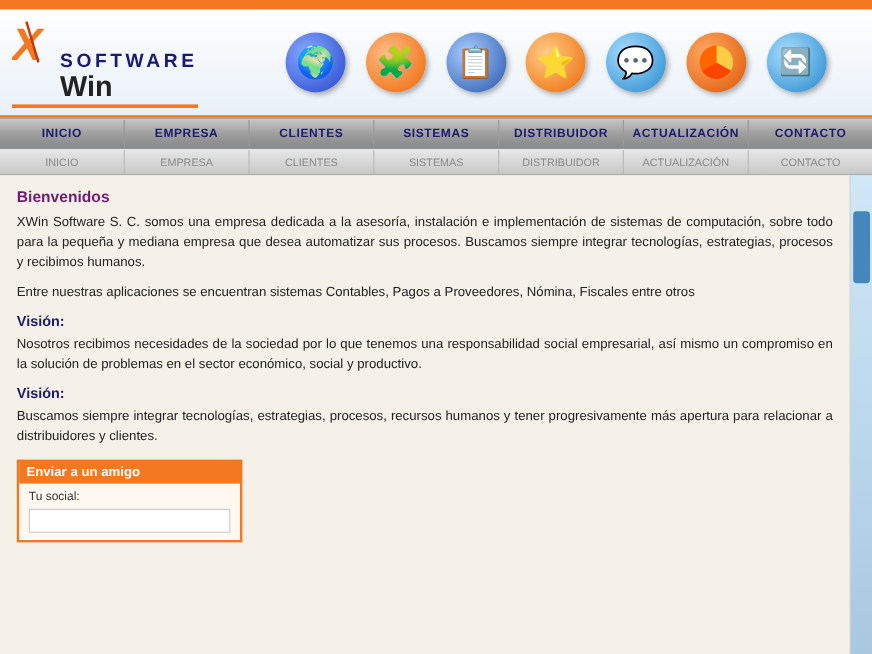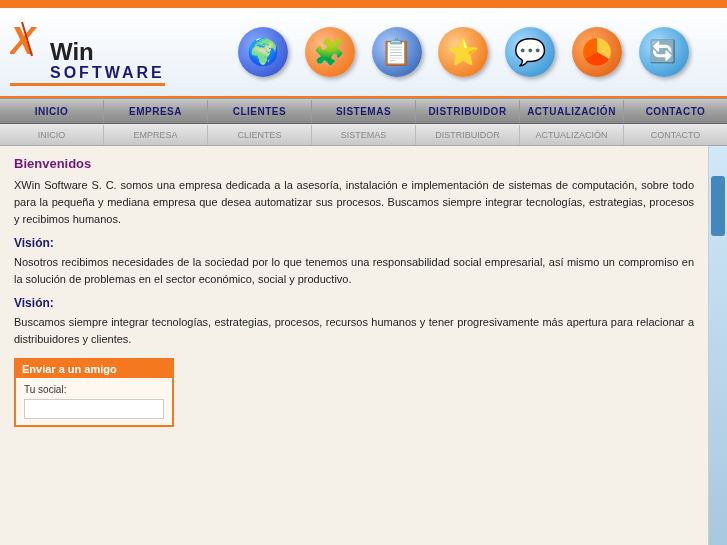--- a/index.html
+++ b/index.html
@@ -140,21 +140,21 @@
       color: #1a1a6e;
       margin-bottom: 4px;
     }
 
     
     .send-form {
       margin-top: 10px;
       border: 2px solid #f47820;
       padding: 6px 8px;
       background: #fff8f0;
-      width: 160px;
+      width: 188px;
     }
 
     .send-form-title {
       font-size: 11px;
       font-weight: bold;
       color: #fff;
       background: #f47820;
       padding: 3px 6px;
       margin: -6px -8px 6px -8px;
     }
@@ -211,22 +211,22 @@
 <div class="header">
   <div class="logo-area">
     <div class="logo-container">
       <div class="logo-line1">
 
         <svg width="38" height="42" viewBox="0 0 38 42">
           <text x="0" y="36" font-size="38" font-weight="bold" font-style="italic" fill="#f47820" font-family="Arial">X</text>
           <line x1="12" y1="4" x2="22" y2="38" stroke="#cc3300" stroke-width="2"></line>
         </svg>
         <div style="display:flex; flex-direction:column; margin-left:2px;">
+          <span style="font-size:16px; font-weight:bold; color:#1a1a6e; font-family:Arial; letter-spacing:3px; line-height:1.1;">SOFTWARE</span>
           <span style="font-size:24px; font-weight:bold; color:#222; font-family:Arial; line-height:1;">Win</span>
-          <span style="font-size:16px; font-weight:bold; color:#1a1a6e; font-family:Arial; letter-spacing:3px; line-height:1.1;">SOFTWARE</span>
         </div>
       </div>
       <div class="logo-underline"></div>
     </div>
   </div>
 
   <div class="nav-icons">
 
     <div class="nav-icon-item">
       <div style="width:50px;height:50px;border-radius:50%;background:radial-gradient(circle at 35% 35%, #88aaff, #2244cc);display:flex;align-items:center;justify-content:center;font-size:26px;box-shadow:2px 2px 4px rgba(0,0,0,0.3);">🌍</div>
@@ -285,20 +285,21 @@
   <div class="sub-nav-item">CONTACTO</div>
 </div>
 
 <div class="main-wrapper">
   <div class="content-area">
 
     <div class="welcome-title">Bienvenidos</div>
 
     <p class="content-text">XWin Software S. C. somos una empresa dedicada a la asesoría, instalación e implementación de sistemas de computación, sobre todo para la pequeña y mediana empresa que desea automatizar sus procesos. Buscamos siempre integrar tecnologías, estrategias, procesos y recibimos humanos.</p>
 
+    <p class="content-text">Entre nuestras aplicaciones se encuentran sistemas Contables, Pagos a Proveedores, Nómina, Fiscales entre otros</p>
 
     <div class="section-title">Visión:</div>
     <p class="content-text">Nosotros recibimos necesidades  de la sociedad por lo que tenemos una responsabilidad social empresarial, así mismo un compromiso en la solución de problemas en el sector económico, social y productivo.</p>
 
     <div class="section-title">Visión:</div>
     <p class="content-text">Buscamos  siempre integrar tecnologías, estrategias, procesos, recursos humanos y tener  progresivamente más apertura para relacionar a distribuidores  y clientes.</p>
 
     <div class="send-form">
       <div class="send-form-title">Enviar a un amigo</div>
       <label class="form-label">Tu social:</label>

